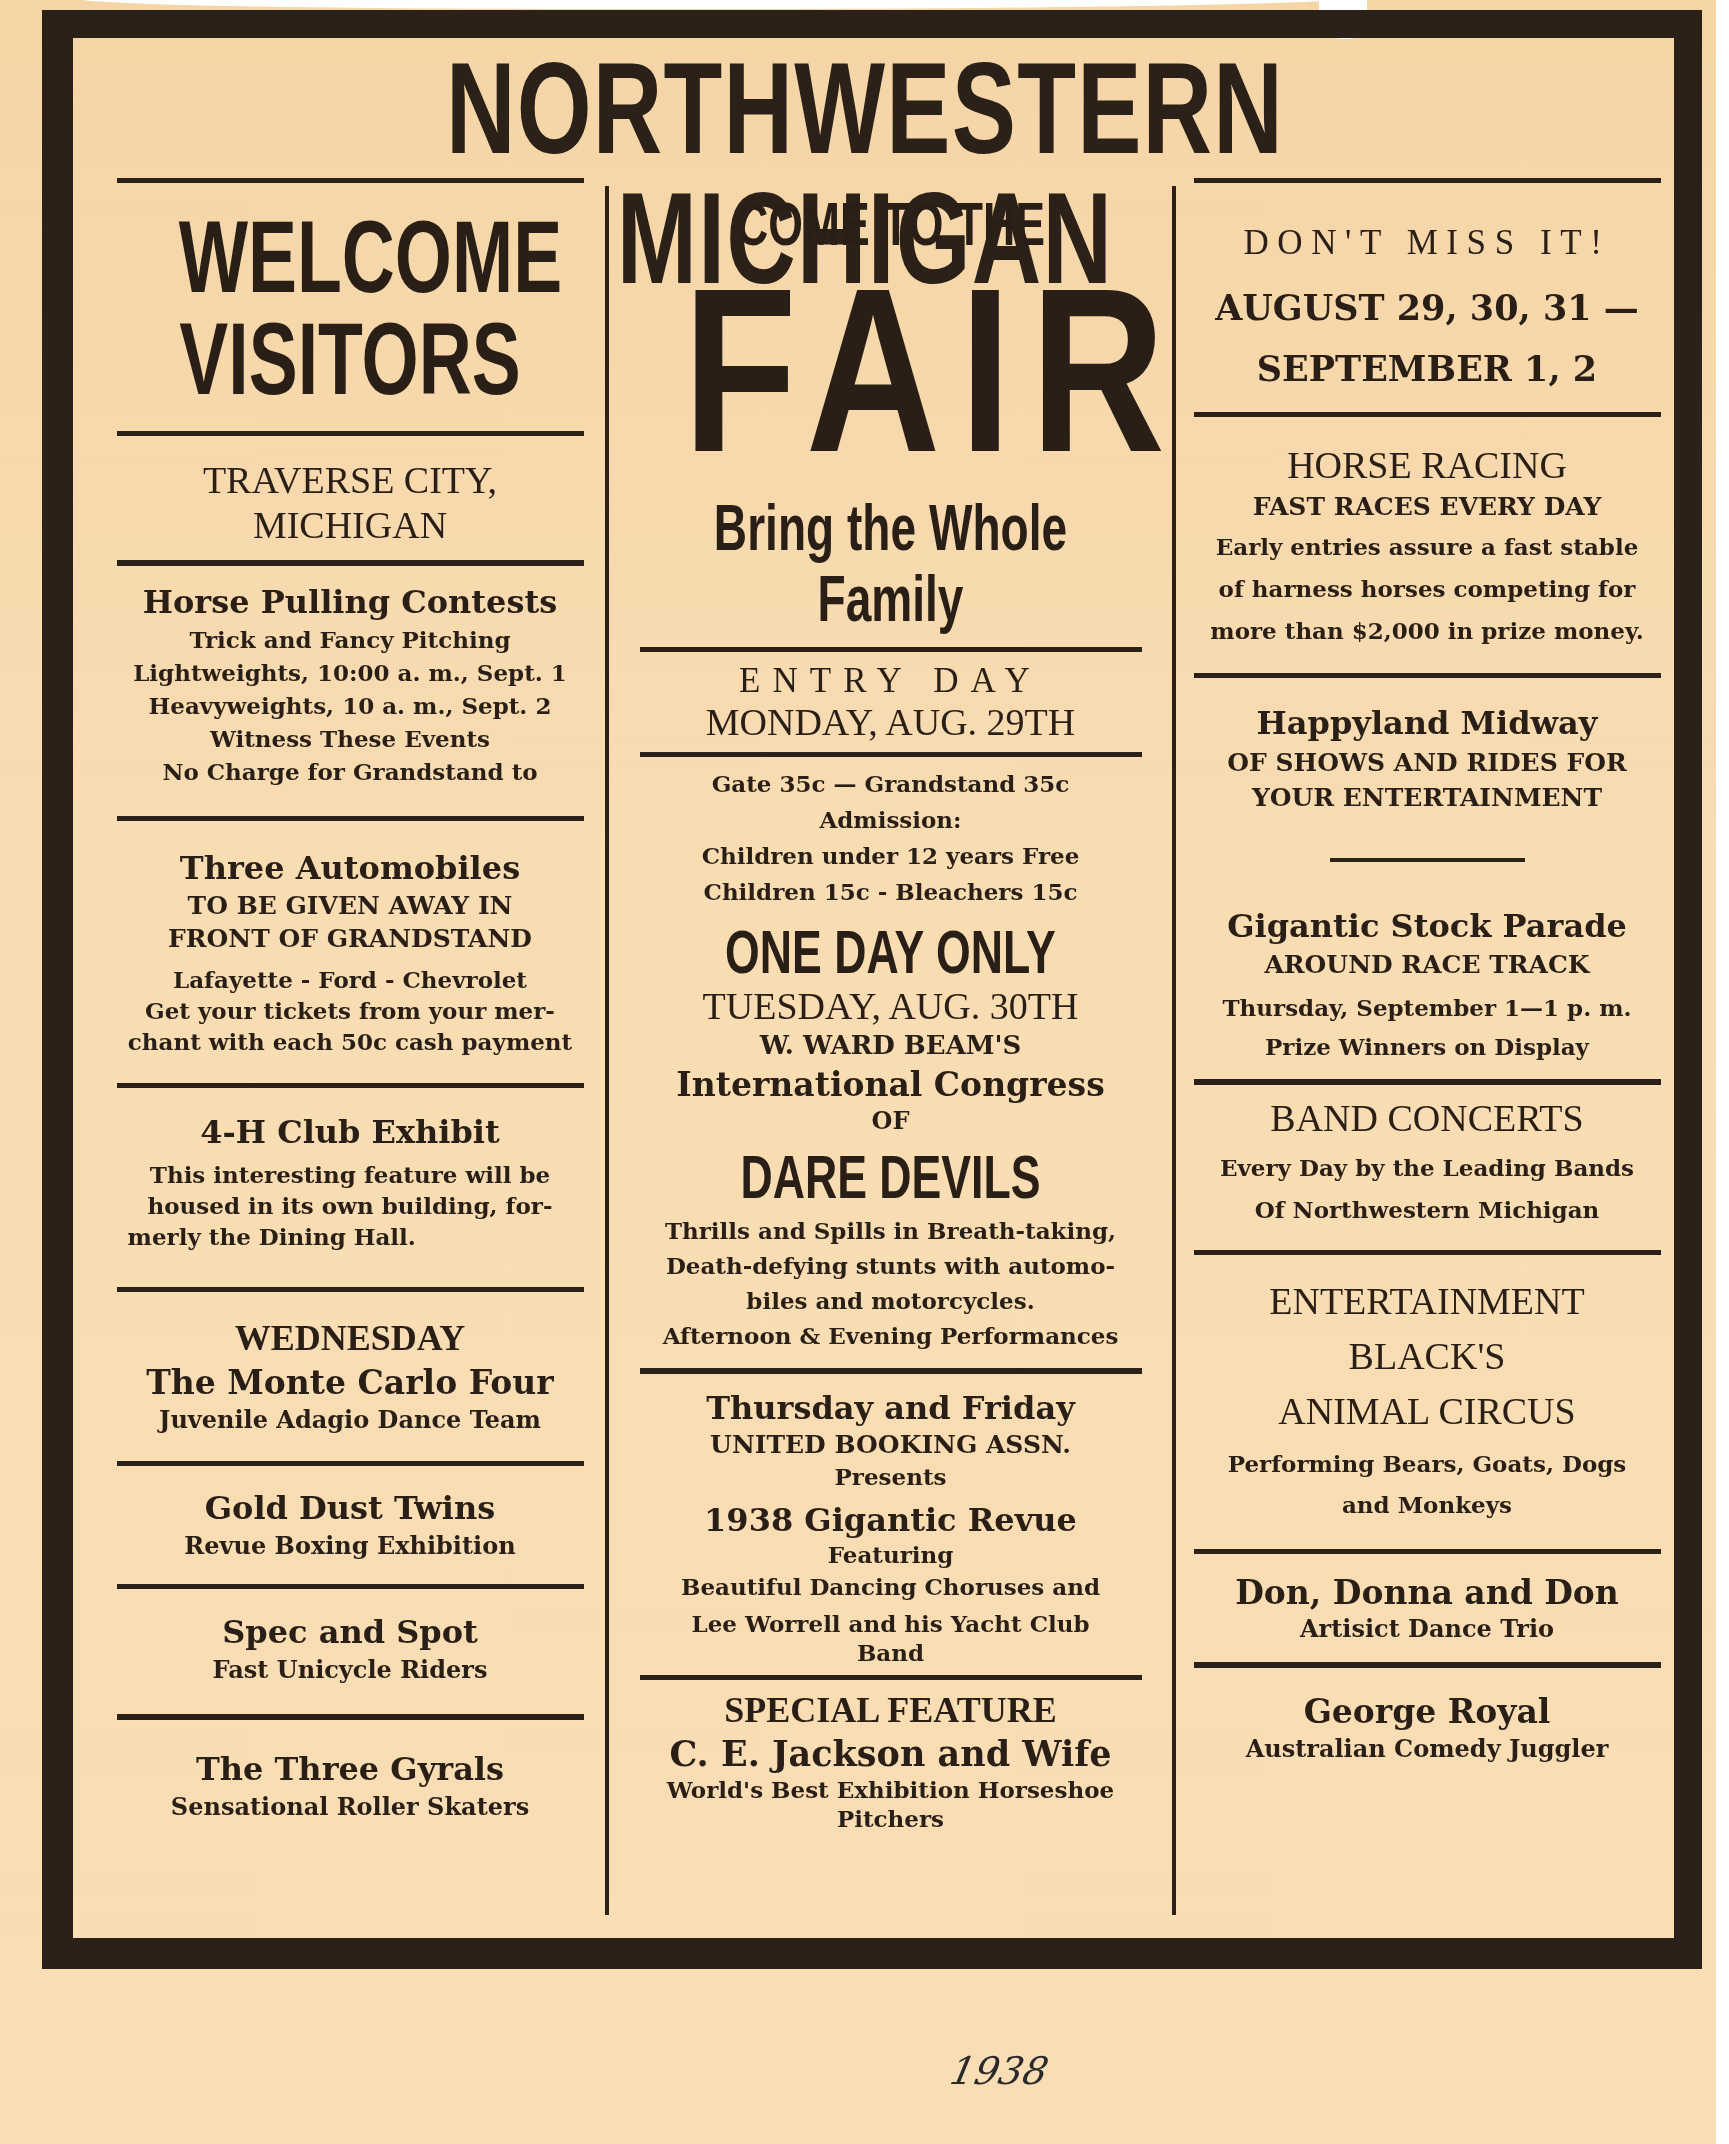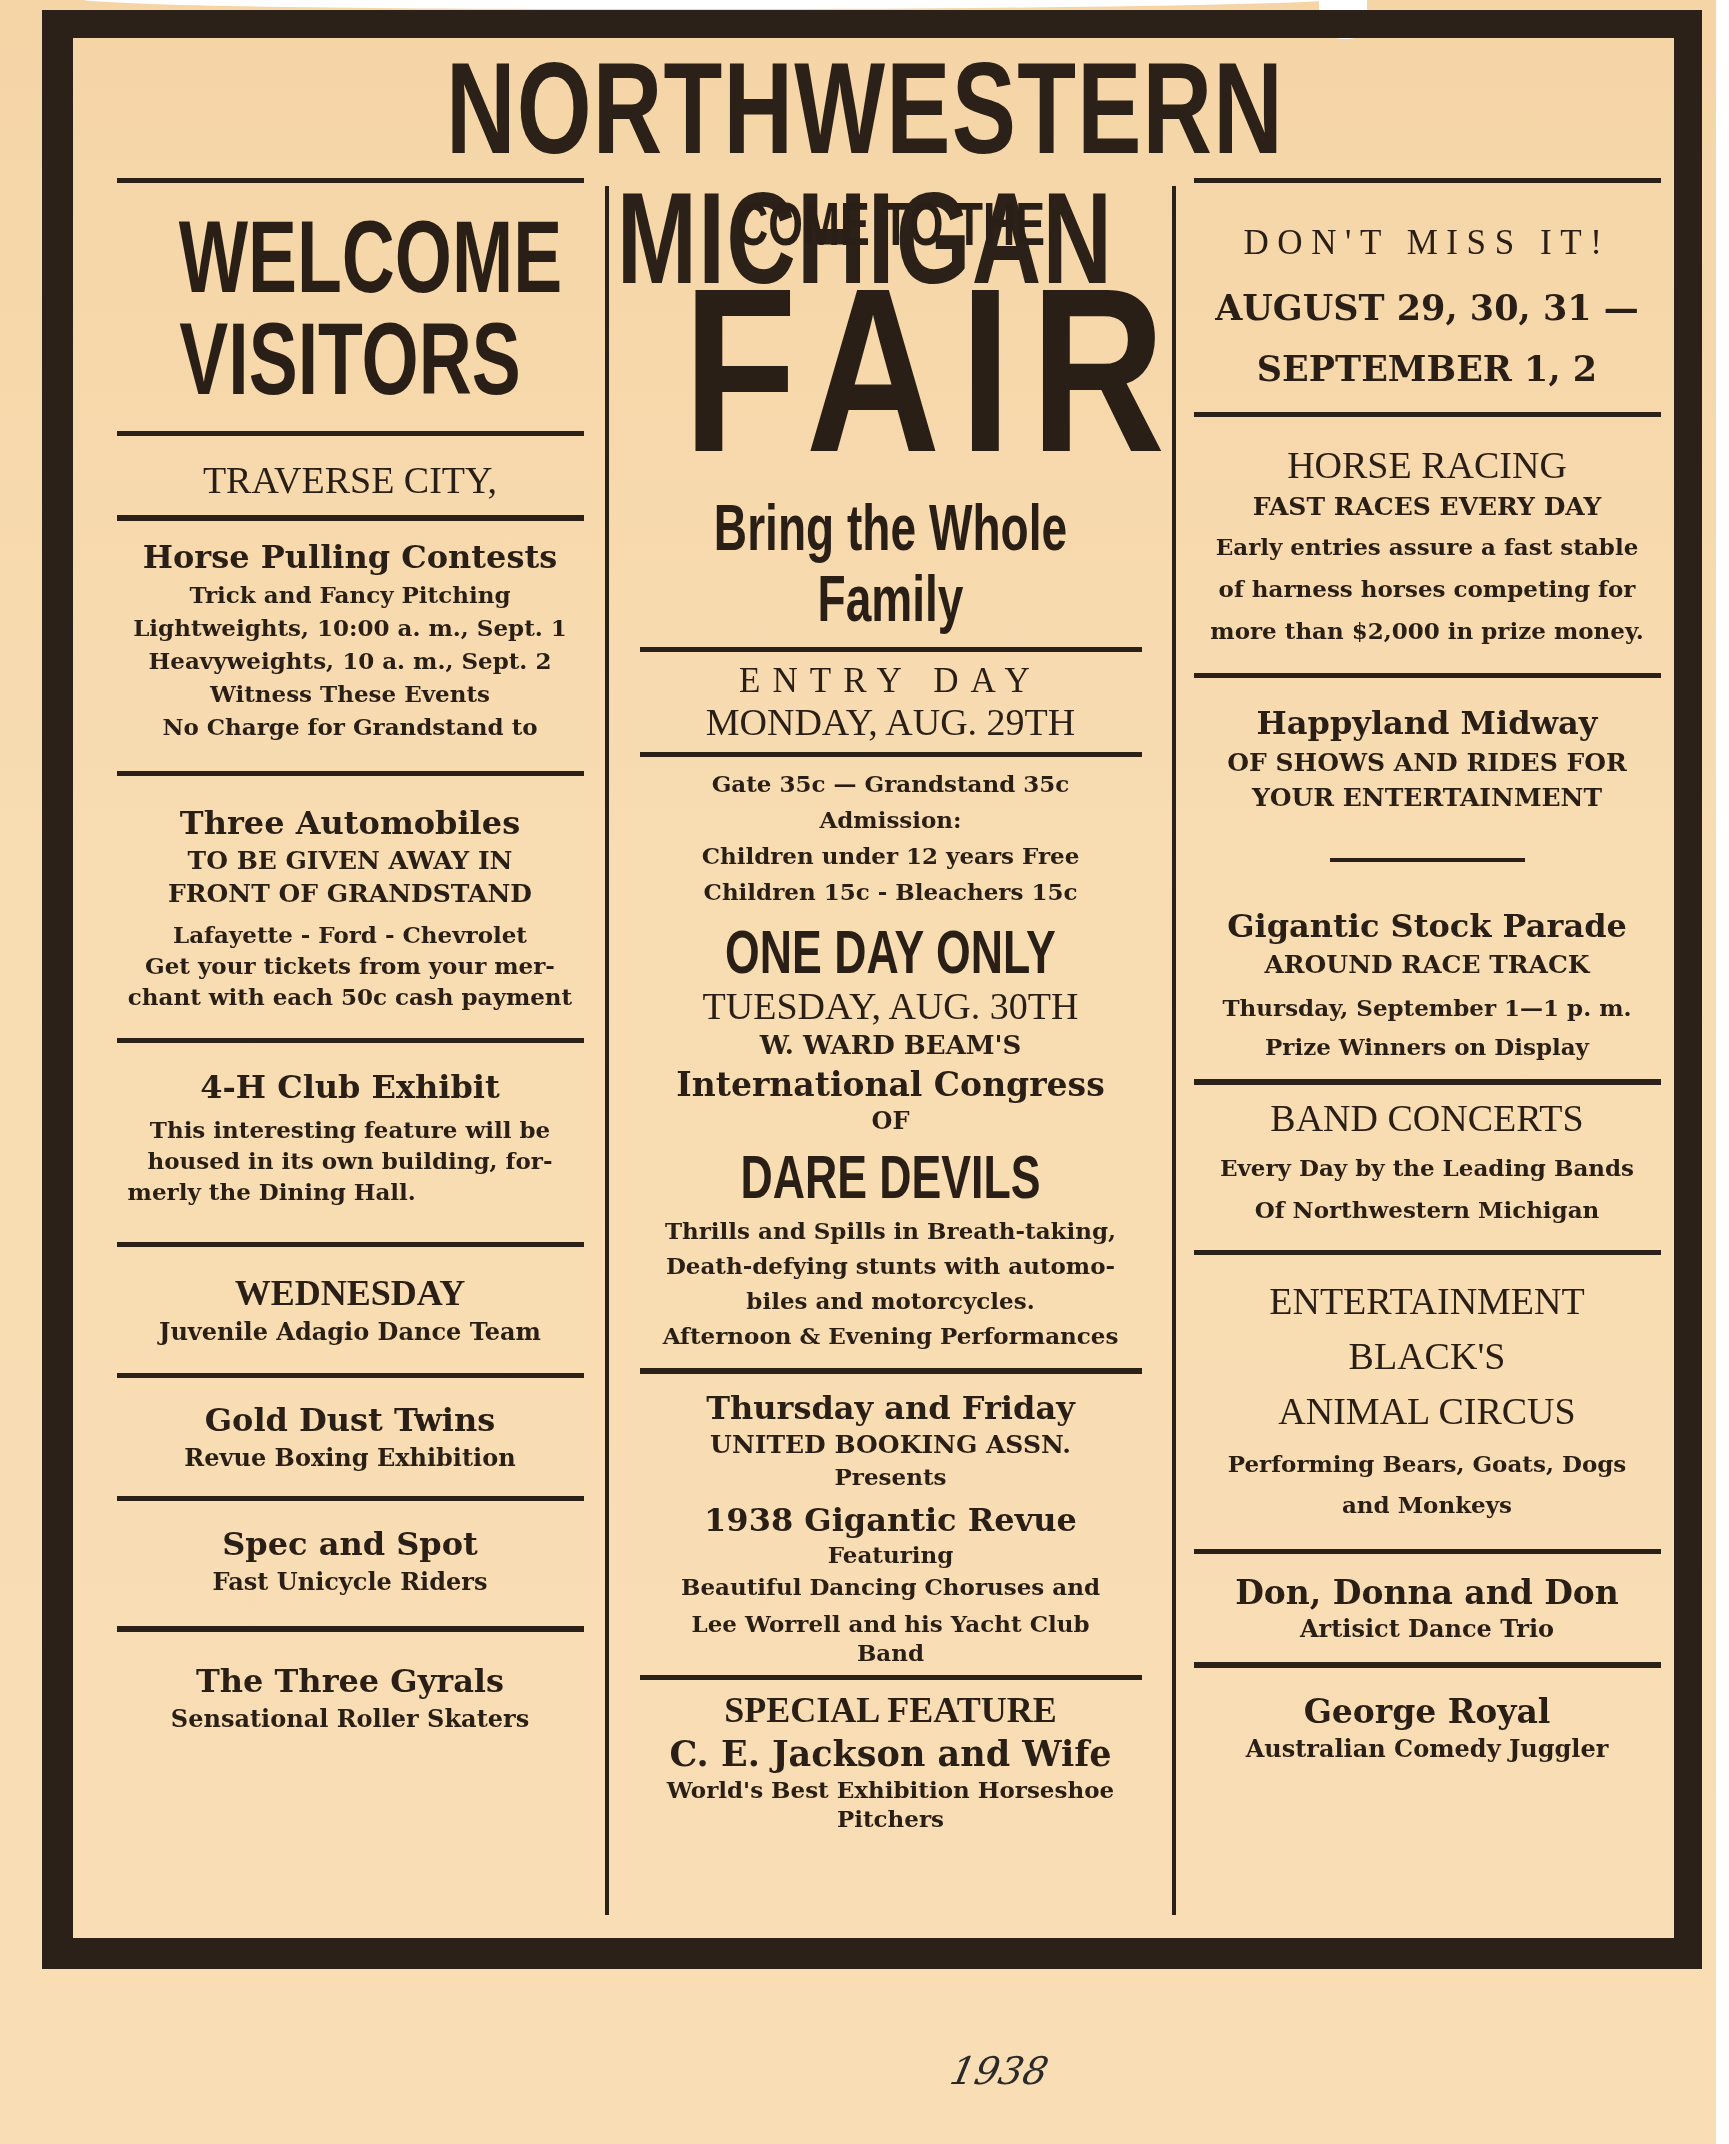--- a/index.html
+++ b/index.html
@@ -75,20 +75,21 @@
 
 <div class="col col-left">
   <div class="hr" style="width:467px;"></div>
   <div style="margin-top:22.5px;">
     <span class="cond line" style="font-size:102px; line-height:102px;">WELCOME</span>
     <span class="cond line" style="font-size:102px; line-height:102px;">VISITORS</span>
   </div>
   <div class="hr" style="width:467px; margin-top:21px;"></div>
   <div class="serif" style="font-size:38px; line-height:45px; margin-top:22.5px;">
     <span class="line">TRAVERSE CITY,</span>
+    <span class="line">MICHIGAN</span>
   </div>
   <div class="hr" style="width:467px; margin-top:12px;"></div>
 
   <div style="margin-top:15.6px;">
     <span class="line serif-b" style="font-size:32px; line-height:42px;">Horse Pulling Contests</span>
     <span class="line serif-b" style="font-size:23px; line-height:33px;">Trick and Fancy Pitching</span>
     <span class="line serif-b" style="font-size:23px; line-height:33px;">Lightweights, 10:00 a. m., Sept. 1</span>
     <span class="line serif-b" style="font-size:23px; line-height:33px;">Heavyweights, 10 a. m., Sept. 2</span>
     <span class="line serif-b" style="font-size:23px; line-height:33px;">Witness These Events</span>
     <span class="line serif-b" style="font-size:23px; line-height:33px;">No Charge for Grandstand to</span>
@@ -108,20 +109,21 @@
   <div style="margin-top:22.5px;">
     <span class="line serif-b" style="font-size:32px; line-height:43px;">4-H Club Exhibit</span>
     <span class="line serif-b" style="font-size:23px; line-height:31px; margin-top:5.2px;">This interesting feature will be</span>
     <span class="line serif-b" style="font-size:23px; line-height:31px;">housed in its own building, for-</span>
     <span class="line serif-b" style="font-size:23px; line-height:31px; text-align:left; padding-left:15.6px;">merly the Dining Hall.</span>
   </div>
   <div class="hr" style="width:467px; margin-top:35px;"></div>
 
   <div style="margin-top:24px;">
     <span class="line serif" style="font-size:36px; line-height:45px; font-weight:bold;">WEDNESDAY</span>
+    <span class="line serif-b" style="font-size:33px; line-height:43px;">The Monte Carlo Four</span>
     <span class="line serif-b" style="font-size:24px; line-height:31px;">Juvenile Adagio Dance Team</span>
   </div>
   <div class="hr" style="width:467px; margin-top:26px;"></div>
 
   <div style="margin-top:21px;">
     <span class="line serif-b" style="font-size:32px; line-height:43px;">Gold Dust Twins</span>
     <span class="line serif-b" style="font-size:24px; line-height:31px;">Revue Boxing Exhibition</span>
   </div>
   <div class="hr" style="width:467px; margin-top:22.5px;"></div>
 

